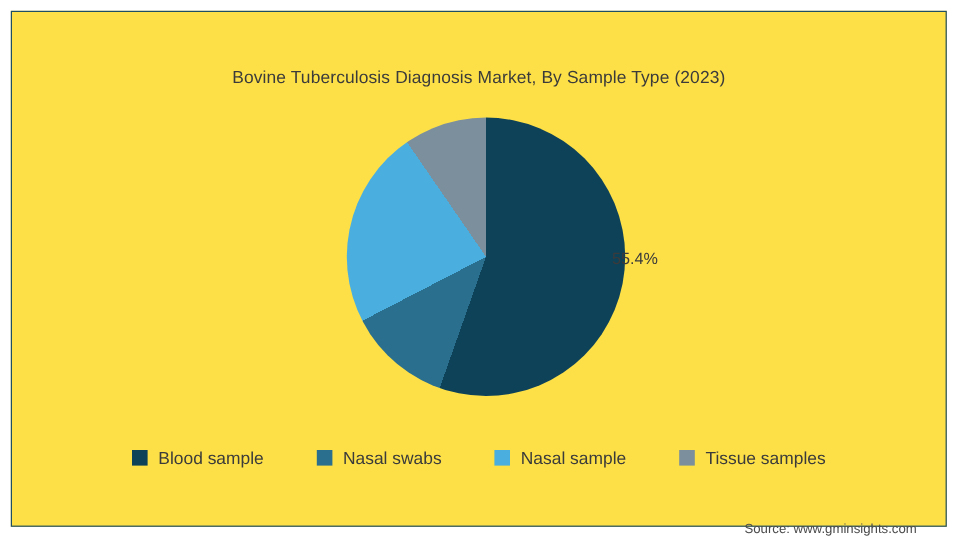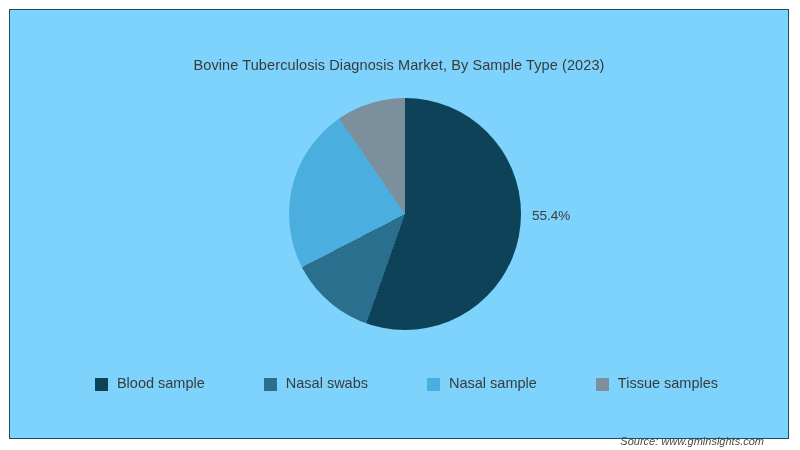--- a/index.html
+++ b/index.html
@@ -14,21 +14,21 @@
     overflow: hidden;
   }
   .frame {
     position: absolute;
     left: 9px;
     top: 9px;
     width: 780px;
     height: 430px;
     border: 1px solid #1d4e63;
     box-sizing: border-box;
-    background: #7dd3fc;
+    background: #fde047;
   }
   .chart-title {
     position: absolute;
     left: 0;
     top: 47px;
     width: 100%;
     text-align: center;
     font-size: 14.5px;
     color: #3b3b3b;
     letter-spacing: 0.1px;
@@ -40,57 +40,55 @@
     width: 232px;
     height: 232px;
   }
   .pie {
     width: 232px;
     height: 232px;
     border-radius: 50%;
   }
   .pct-label {
     position: absolute;
-    left: 522px;
+    left: 500px;
     top: 198px;
     font-size: 13.5px;
     color: #3b3b3b;
   }
   .legend {
     position: absolute;
     left: 0;
     top: 365px;
     width: 100%;
     display: flex;
     justify-content: center;
     align-items: center;
     gap: 44px;
   }
   .legend-item {
     display: flex;
-    align-items: flex-end;
+    align-items: flex-start;
     gap: 9px;
-    margin-left: 15px;
   }
   .swatch {
     width: 13px;
     height: 13px;
     display: inline-block;
   }
   .legend-label {
     font-size: 14.5px;
     color: #3b3b3b;
   }
   .source {
     position: absolute;
     right: 24px;
     top: 425px;
     font-size: 11px;
     color: #4a4a4a;
-    font-style: italic;
   }
 </style>
 </head>
 <body>
 
 <div class="frame">
 
   <div class="chart-title">Bovine Tuberculosis Diagnosis Market, By Sample Type (2023)</div>
 
   <div class="pie-wrap">

